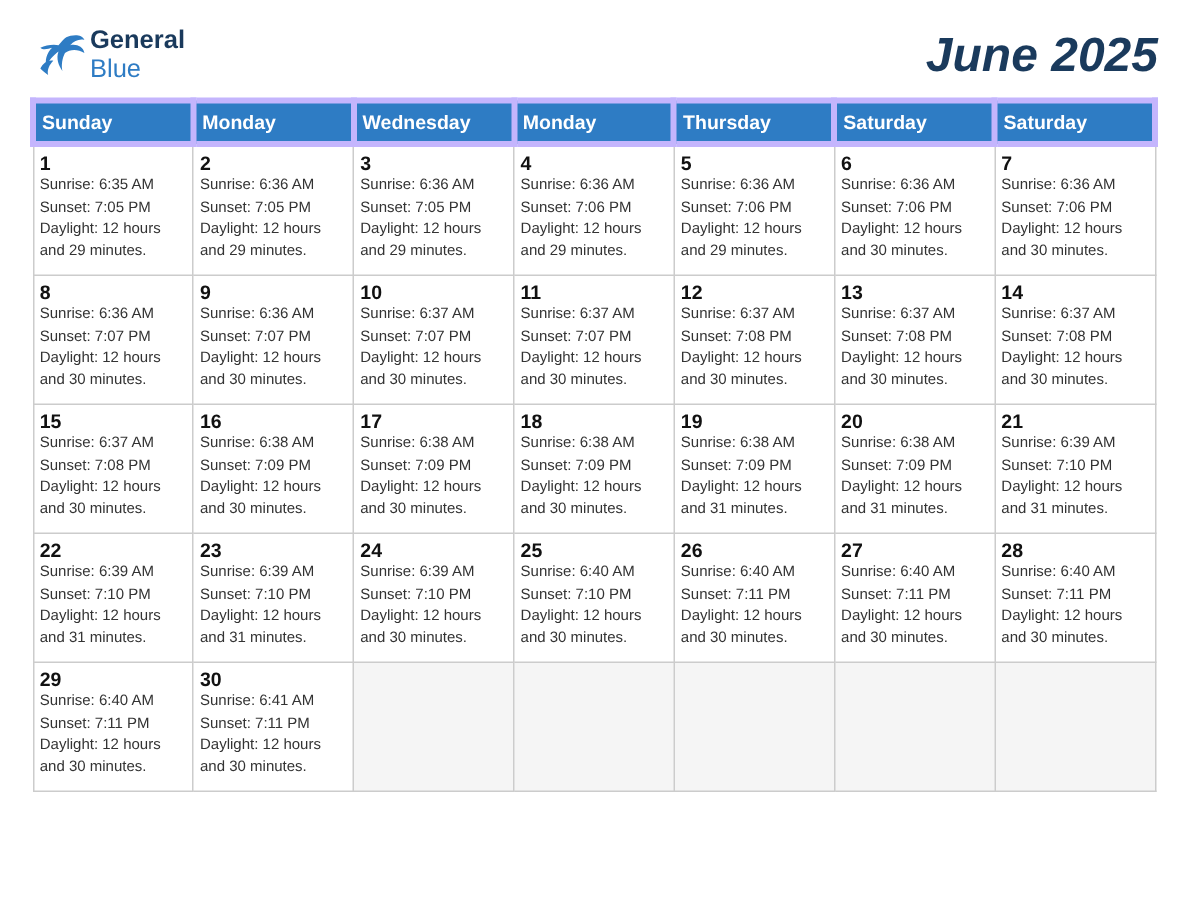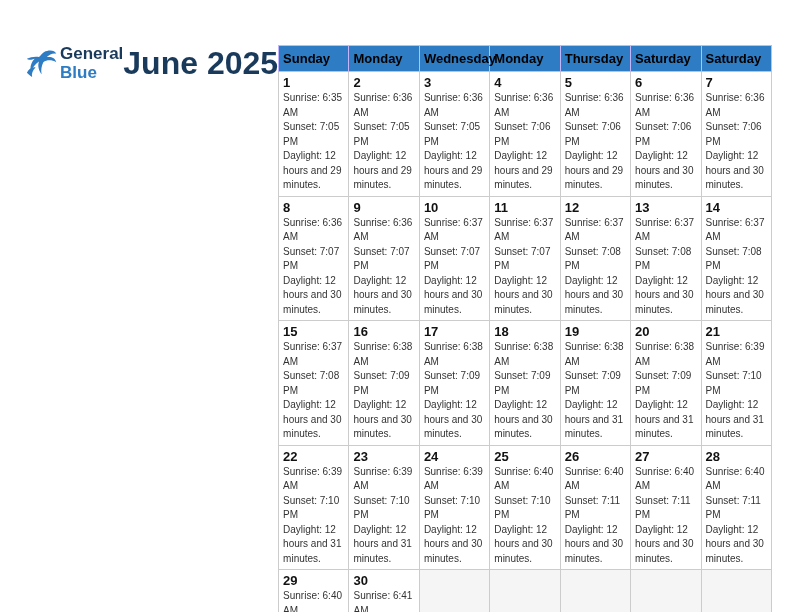--- a/index.html
+++ b/index.html
@@ -8,65 +8,66 @@
       background: #fff;
       width: 792px;
       height: 612px;
       overflow: hidden;
     }
     .page {
       width: 792px;
       height: 540px;
       padding: 18px 20px 12px 20px;
       display: flex;
-      margin-top: 27px;
+      flex-direction: column;
     }
     .header {
       display: flex;
       justify-content: space-between;
       align-items: flex-start;
       margin-bottom: 10px;
     }
     .logo {
       display: flex;
       flex-direction: column;
       align-items: flex-start;
     }
     .logo-row {
       display: flex;
       align-items: center;
       gap: 2px;
     }
     .title-area {
       text-align: left;
+      font-style: italic;
     }
     .month-title {
       font-size: 32px;
       font-weight: bold;
       color: #1a3a5c;
     }
     .subtitle {
       font-size: 15px;
       color: #444;
     }
     .calendar {
       flex: 1;
       border: 1px solid #ccc;
       border-collapse: collapse;
       width: 100%;
       table-layout: fixed;
     }
     .calendar th {
       background: #2e7cc4;
-      color: #000000;
+      color: #ffffff;
       font-size: 13px;
       font-weight: bold;
       padding: 5px 4px;
       text-align: left;
-      border: 1px solid #c4b5fd;
+      border: 4px solid #c4b5fd;
     }
     .calendar td {
       border: 1px solid #ccc;
       vertical-align: top;
       padding: 3px 4px;
       font-size: 9.5px;
       color: #333;
       background: #fff;
     }
     .calendar td.empty {
@@ -97,21 +98,21 @@
   <div class="header">
     <div class="logo">
       <div class="logo-row">
         <svg class="logo-svg" viewBox="0 0 44 36">
 
           <path d="M28,4 C32,2 40,1 42,6 C38,5 34,7 31,10 C36,9 41,11 42,16 C37,13 31,13 27,16 C25,20 24,25 25,30 C22,26 20,20 22,15 C18,18 14,22 13,27 C11,22 13,16 17,12 C14,13 10,14 8,12 C12,10 18,9 22,10 C24,8 26,5 28,4 Z" fill="#2e7cc4"></path>
           <path d="M8,28 C10,24 14,21 18,22 C15,25 13,29 14,33 C11,31 9,29 8,28 Z" fill="#2e7cc4"></path>
         </svg>
         <div>
           <div style="font-size:17px;font-weight:bold;color:#1a3a5c;line-height:1.1;">General</div>
-          <div style="font-size:17px;font-weight:bold;color:#2e7cc4;line-height:1.1;">Blue</div>
+          <div style="font-size:17px;font-weight:normal;color:#2e7cc4;line-height:1.1;">Blue</div>
         </div>
       </div>
     </div>
     <div class="title-area">
       <div class="month-title">June 2025</div>
     </div>
   </div>
 
   <table class="calendar">
     <thead>

